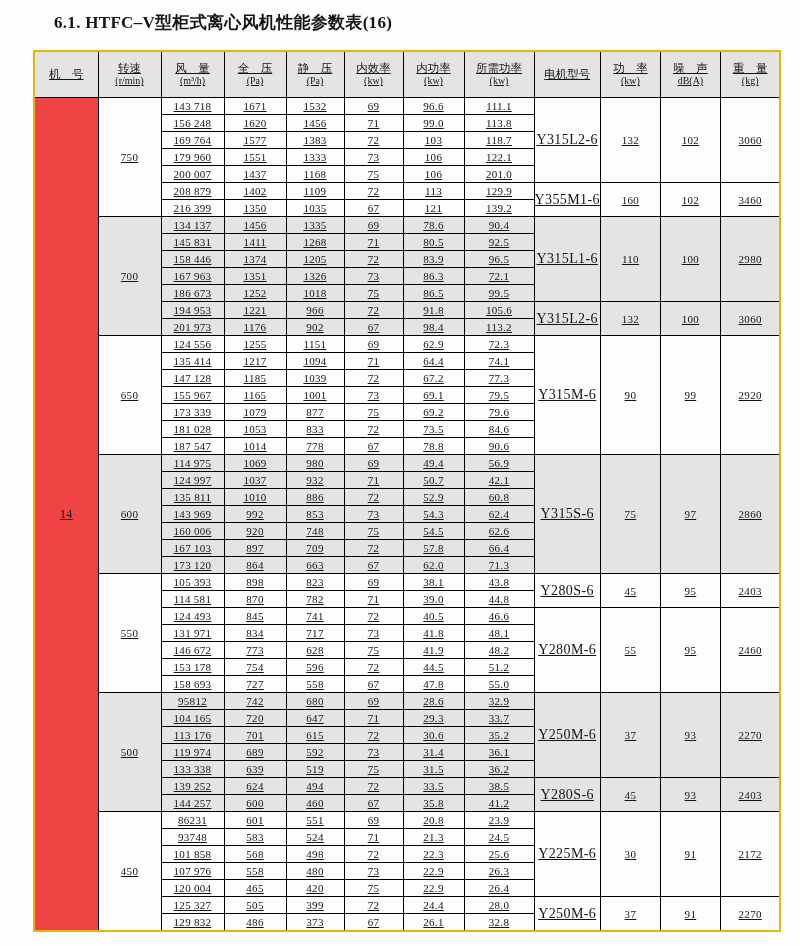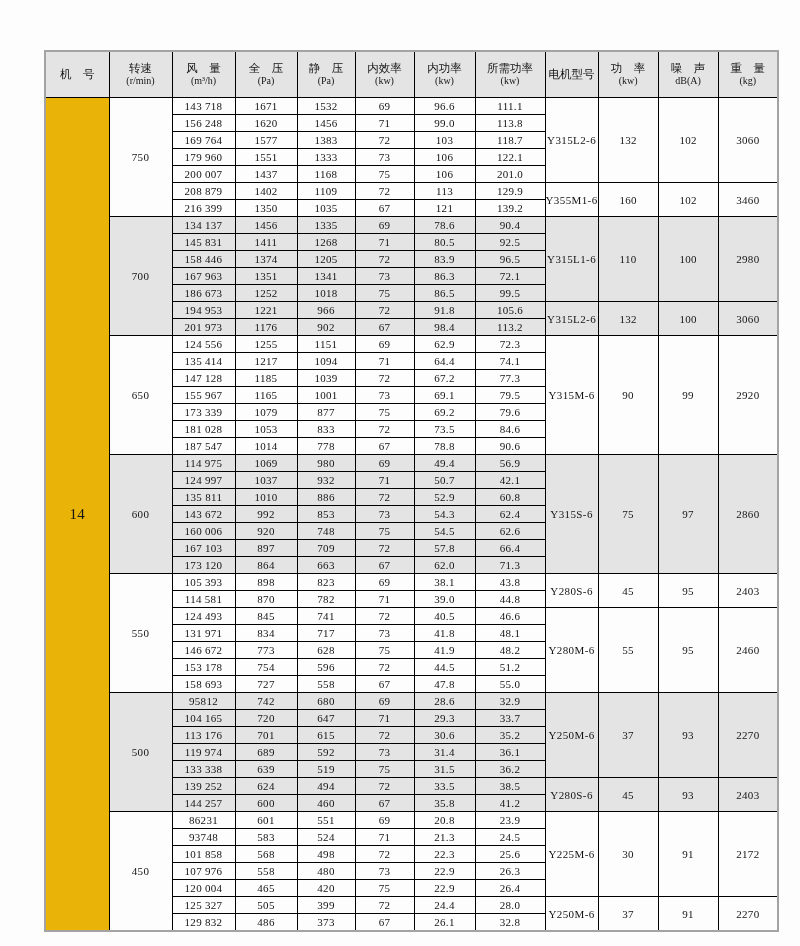--- a/index.html
+++ b/index.html
@@ -10,46 +10,48 @@
     color:#141414;
     position:relative;
   }
   .page { position:relative; width:800px; height:946px; overflow:hidden; }
   .doc-title {
     position:absolute; left:54px; top:11px;
     font-size:17px; font-weight:bold; letter-spacing:0.3px;
     margin:0;
   }
   table.perf {
-    position:absolute; left:44px; top:50px;
+    position:absolute; left:33px; top:50px;
     border-collapse:collapse; table-layout:fixed;
-    border:2px solid #a3a3a3;
+    border:2px solid #eab308;
+    text-decoration:underline;
   }
   table.perf th, table.perf td {
     border:1px solid #000;
     text-align:center; vertical-align:middle;
     padding:0; overflow:hidden; white-space:nowrap;
   }
   thead th {
     background:#e4e4e4;
     font-weight:normal;
     height:45px;
     font-size:11.5px;
     line-height:1.25;
   }
   thead .h-sub { font-size:10px; }
   tbody td { height:16px; font-size:11px; letter-spacing:0.3px; }
   tbody td.shaded { background:#e4e4e4; }
-  td.machine { font-size:15px; background:#eab308; }
-  td.motor-model { font-size:11px; letter-spacing:0.4px; }
+  td.machine { font-size:12px; background:#ef4444; }
+  td.motor-model { font-size:14px; letter-spacing:0.4px; }
 </style>
 </head>
 <body>
 
 <div class="page">
+  <h1 class="doc-title">6.1. HTFC–V型柜式离心风机性能参数表(16)</h1>
 
   <table class="perf">
     <colgroup>
       <col style="width:64px">
         <col style="width:63px">
         <col style="width:63px">
       <col style="width:62px">
         <col style="width:58px">
         <col style="width:59px">
       <col style="width:61px">
@@ -201,21 +203,21 @@
           <td class="shaded">158 446</td>
           <td class="shaded">1374</td>
           <td class="shaded">1205</td>
           <td class="shaded">72</td>
           <td class="shaded">83.9</td>
           <td class="shaded">96.5</td>
         </tr>
         <tr>
           <td class="shaded">167 963</td>
           <td class="shaded">1351</td>
-          <td class="shaded">1341</td>
+          <td class="shaded">1326</td>
           <td class="shaded">73</td>
           <td class="shaded">86.3</td>
           <td class="shaded">72.1</td>
         </tr>
         <tr>
           <td class="shaded">186 673</td>
           <td class="shaded">1252</td>
           <td class="shaded">1018</td>
           <td class="shaded">75</td>
           <td class="shaded">86.5</td>
@@ -325,21 +327,21 @@
         </tr>
         <tr>
           <td class="shaded">135 811</td>
           <td class="shaded">1010</td>
           <td class="shaded">886</td>
           <td class="shaded">72</td>
           <td class="shaded">52.9</td>
           <td class="shaded">60.8</td>
         </tr>
         <tr>
-          <td class="shaded">143 672</td>
+          <td class="shaded">143 969</td>
           <td class="shaded">992</td>
           <td class="shaded">853</td>
           <td class="shaded">73</td>
           <td class="shaded">54.3</td>
           <td class="shaded">62.4</td>
         </tr>
         <tr>
           <td class="shaded">160 006</td>
           <td class="shaded">920</td>
           <td class="shaded">748</td>

